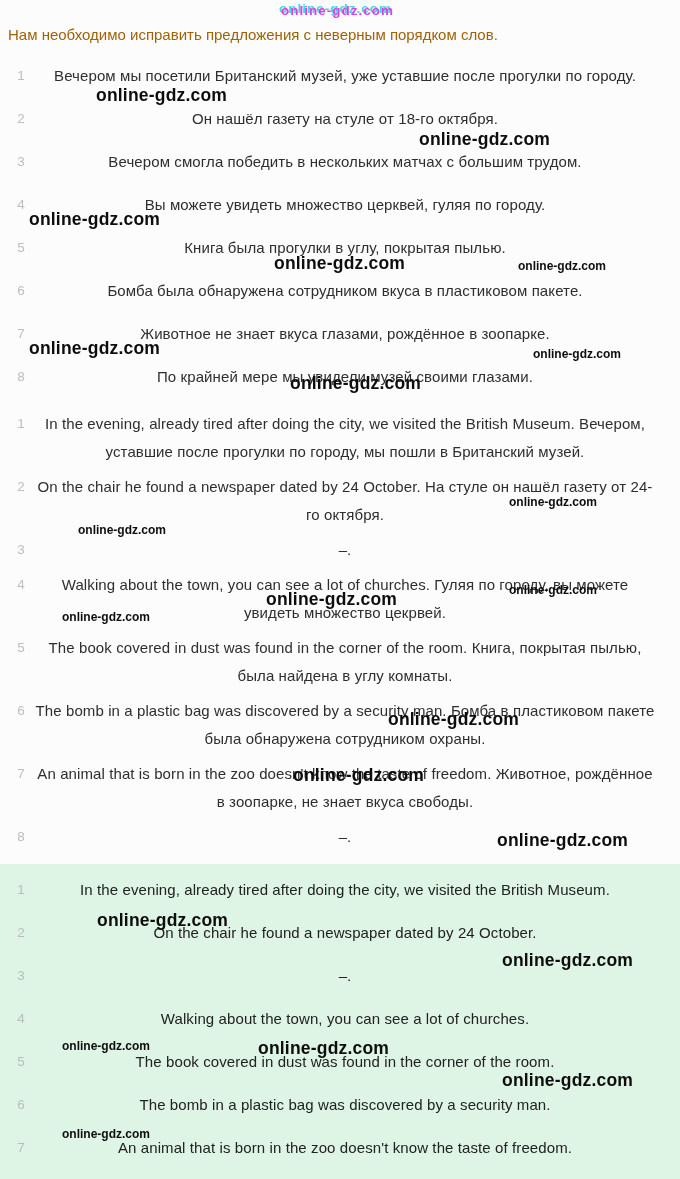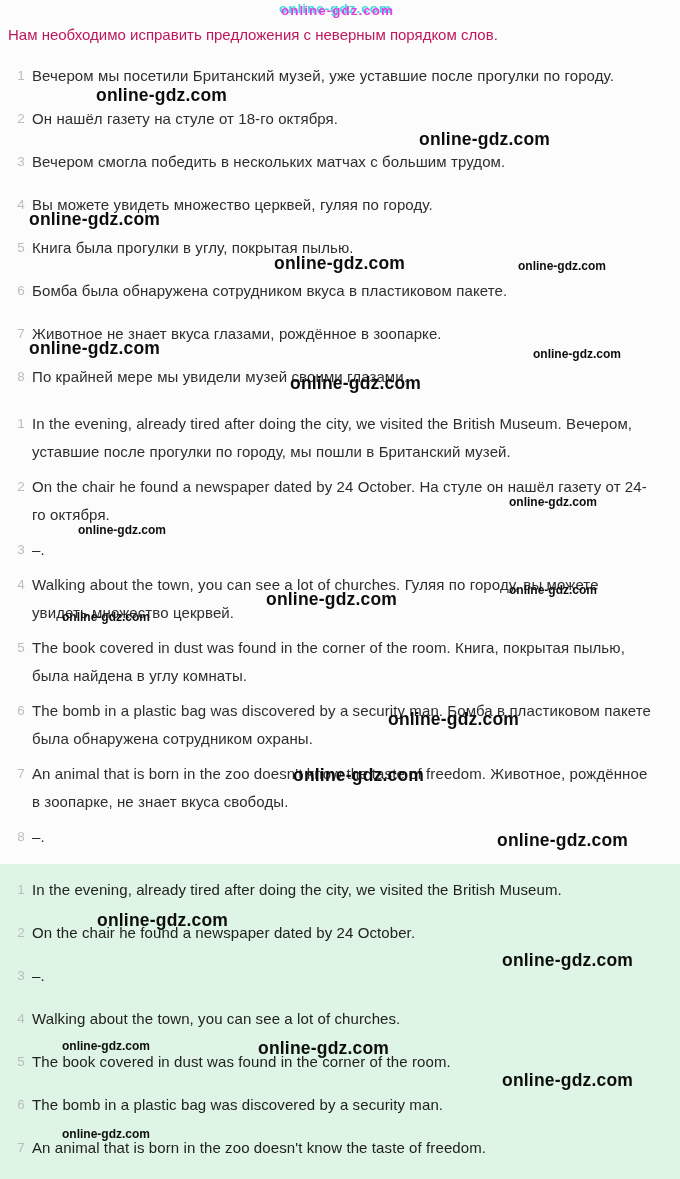--- a/index.html
+++ b/index.html
@@ -12,21 +12,21 @@
     width: 680px;
     height: 1179px;
     background: #fcfcfc;
     overflow: hidden;
   }
   .intro {
     margin: 0;
     padding: 24px 10px 12px 8px;
     font-size: 15px;
     line-height: 22px;
-    color: #be185d;
+    color: #a16207;
   }
   ol.list {
     list-style: none;
     margin: 0;
     padding: 4px 22px 0 10px;
   }
   .row {
     display: flex;
     align-items: flex-start;
     margin-bottom: 16px;
@@ -38,20 +38,21 @@
     flex: 0 0 22px;
     width: 22px;
     text-align: center;
     color: #bdbdbd;
     font-size: 13.5px;
     line-height: 27px;
   }
   .row .txt {
     flex: 1 1 auto;
     letter-spacing: 0.1px;
+    text-align: center;
   }
   ol.list.tight .row {
     line-height: 28px;
     margin-bottom: 7px;
   }
   ol.list.tight { padding-bottom: 6px; }
   .green-section {
     background: #def4e4;
     padding-top: 8px;
     padding-bottom: 20px;

